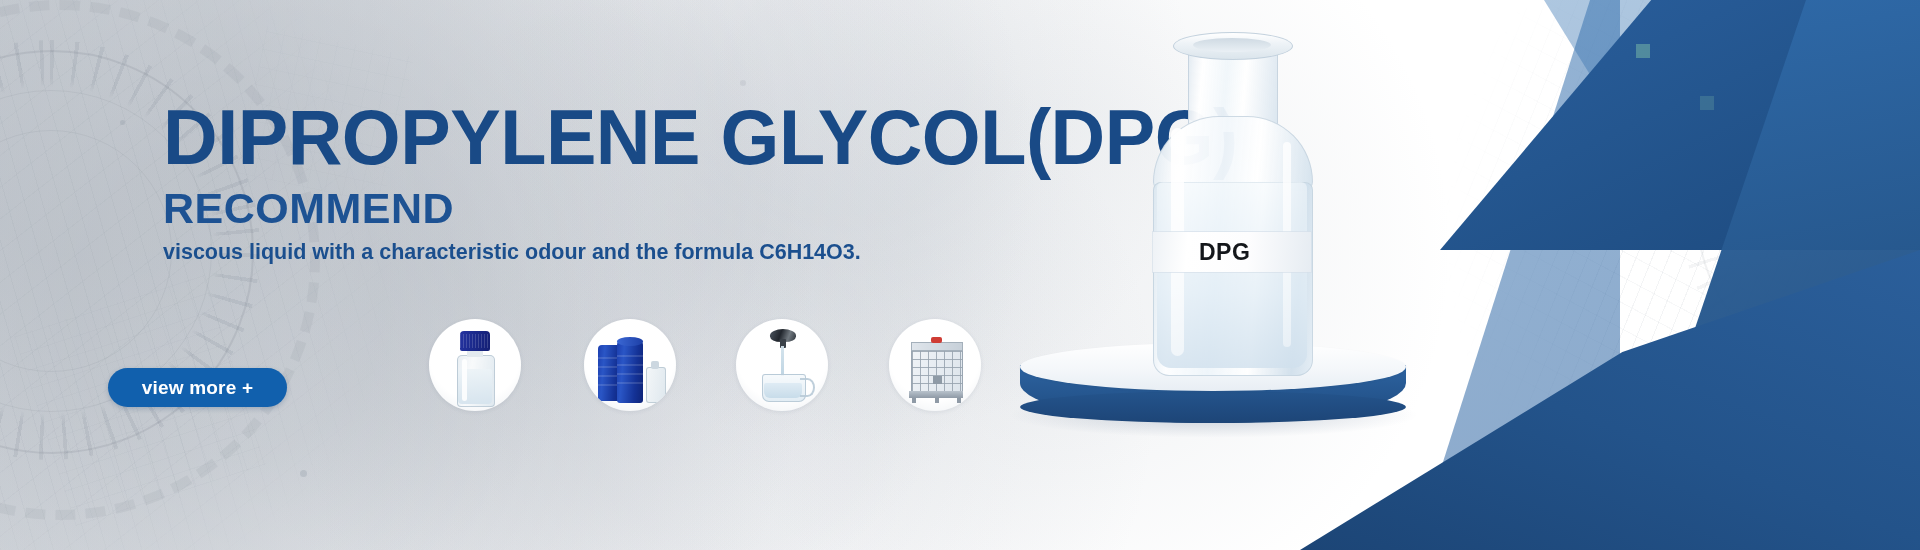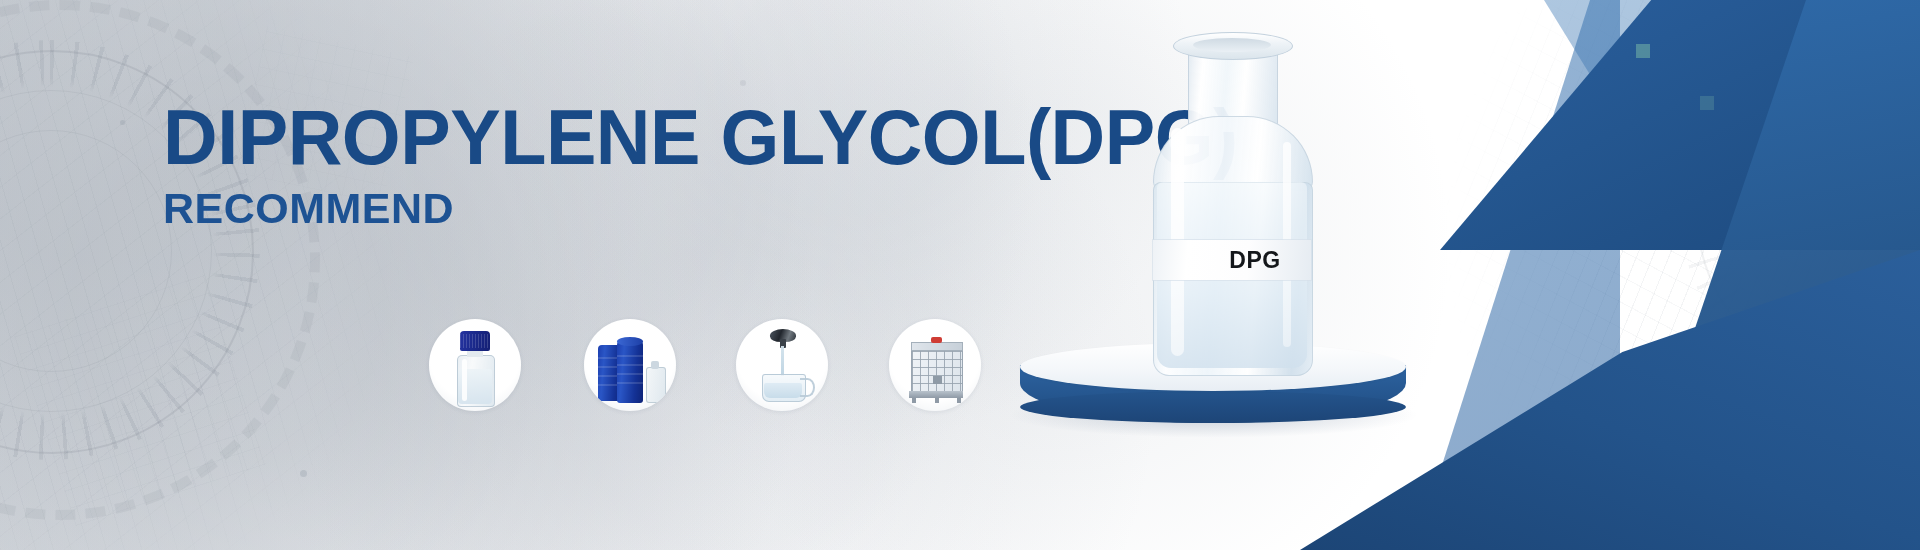--- a/index.html
+++ b/index.html
@@ -266,24 +266,24 @@
   }
   #bt-hl-left{
     left:26px;top:96px;width:13px;height:228px;border-radius:8px;
     background:linear-gradient(180deg,rgba(255,255,255,.95),rgba(255,255,255,.6));
   }
   #bt-hl-right{
     left:138px;top:110px;width:8px;height:205px;border-radius:6px;
     background:linear-gradient(180deg,rgba(255,255,255,.8),rgba(255,255,255,.45));
   }
   #bt-label{
-    left:8px;top:208px;width:158px;height:40px;
+    left:8px;top:200px;width:158px;height:40px;
     background:linear-gradient(95deg,#eef2f6 0%,#ffffff 22%,#fdfdfe 60%,#e6ecf2 100%);
     box-shadow:0 0 0 1px rgba(214,224,233,.7);
-    display:flex;align-items:center;justify-content:center;
+    display:flex;align-items:center;justify-content:flex-start;
   }
   #bt-label-text{
     font-size:23px;font-weight:bold;color:#14171b;letter-spacing:.5px;
     padding-left:46px;
   }
 </style>
 </head>
 <body>
 
 <div id="banner">
@@ -313,22 +313,24 @@
   <div class="blue-shape" id="blue-corner-top"></div>
   <div class="blue-shape" id="blue-wedge-right"></div>
   <div class="blue-shape" id="blue-band-lower"></div>
   <div class="blue-chip" style="left:1636px;top:44px;"></div>
   <div class="blue-chip" style="left:1700px;top:96px;opacity:.5;"></div>
 
   <h1 id="headline">DIPROPYLENE GLYCOL(DPG)</h1>
   <h2 id="subhead">RECOMMEND</h2>
 
   <p id="desc">
+    <span class="ln">viscous liquid with a characteristic odour and the formula C6H14O3.</span>
   </p>
 
+  <button id="cta">view more +</button>
 
   <div class="thumb" style="left:429px;top:319px;">
     <div class="inner">
       <div class="t1-body"></div>
       <div class="t1-liq"></div>
       <div class="t1-neck"></div>
       <div class="t1-cap"></div>
       <div class="t1-gl"></div>
     </div>
   </div>

